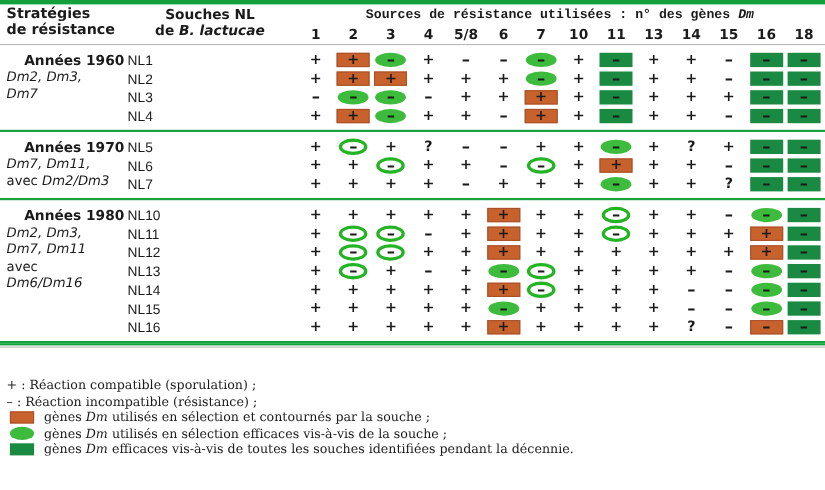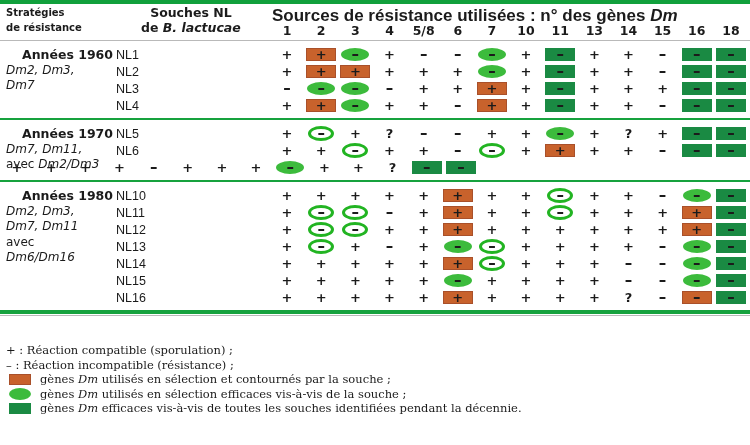--- a/index.html
+++ b/index.html
@@ -14,33 +14,33 @@
   #page { position: relative; width: 750px; height: 445px; }
 
   .rule-thick { height: 4px; background: #11a03c; width: 100%; }
   .rule-green { height: 2px; background: #16a23e; width: 100%; }
   .rule-gray  { height: 1px; background: #b9b9b9; width: 100%; }
 
   
   .hdr { position: relative; height: 36px; }
   .hdr-strat {
     position: absolute; left: 6px; top: 2px;
-    font-weight: bold; font-size: 10px; line-height: 14.5px;
+    font-weight: bold; font-size: 13px; line-height: 14.5px;
     font-family: "DejaVu Sans", sans-serif;
   }
   .hdr-souches {
     position: absolute; left: 141px; top: 2px;
     font-weight: bold; font-size: 12.5px; line-height: 14.5px;
     text-align: center; font-family: "DejaVu Sans", sans-serif;
   }
   .hdr-souches i { }
   .hdr-sources {
     position: absolute; left: 272px; right: 4px; top: 2px;
-    font-weight: bold; font-size: 17px; text-align: left;
-    font-family: Liberation Sans, sans-serif;
+    font-weight: bold; font-size: 12px; text-align: center;
+    font-family: Liberation Mono, monospace;
   }
   .hdr-sources i { font-style: italic; font-weight: bold; }
   .hdr-nums {
     position: absolute; left: 270px; top: 19px; width: 478px;
     display: flex;
   }
   .hdr-nums .num {
     flex: 1 1 0; text-align: center;
     font-weight: bold; font-size: 12.5px;
     font-family: "DejaVu Sans", sans-serif;
@@ -473,20 +473,21 @@
                   <span class="shape rect-green"></span>
                   <span class="sym minus">–</span>
                 </div>
                 <div class="cell">
                   <span class="shape rect-green"></span>
                   <span class="sym minus">–</span>
                 </div>
               </div>
             </div>
             <div class="row">
+              <div class="strain">NL7</div>
               <div class="cells">
                 <div class="cell">
                   <span class="sym">+</span>
                 </div>
                 <div class="cell">
                   <span class="sym">+</span>
                 </div>
                 <div class="cell">
                   <span class="sym">+</span>
                 </div>

